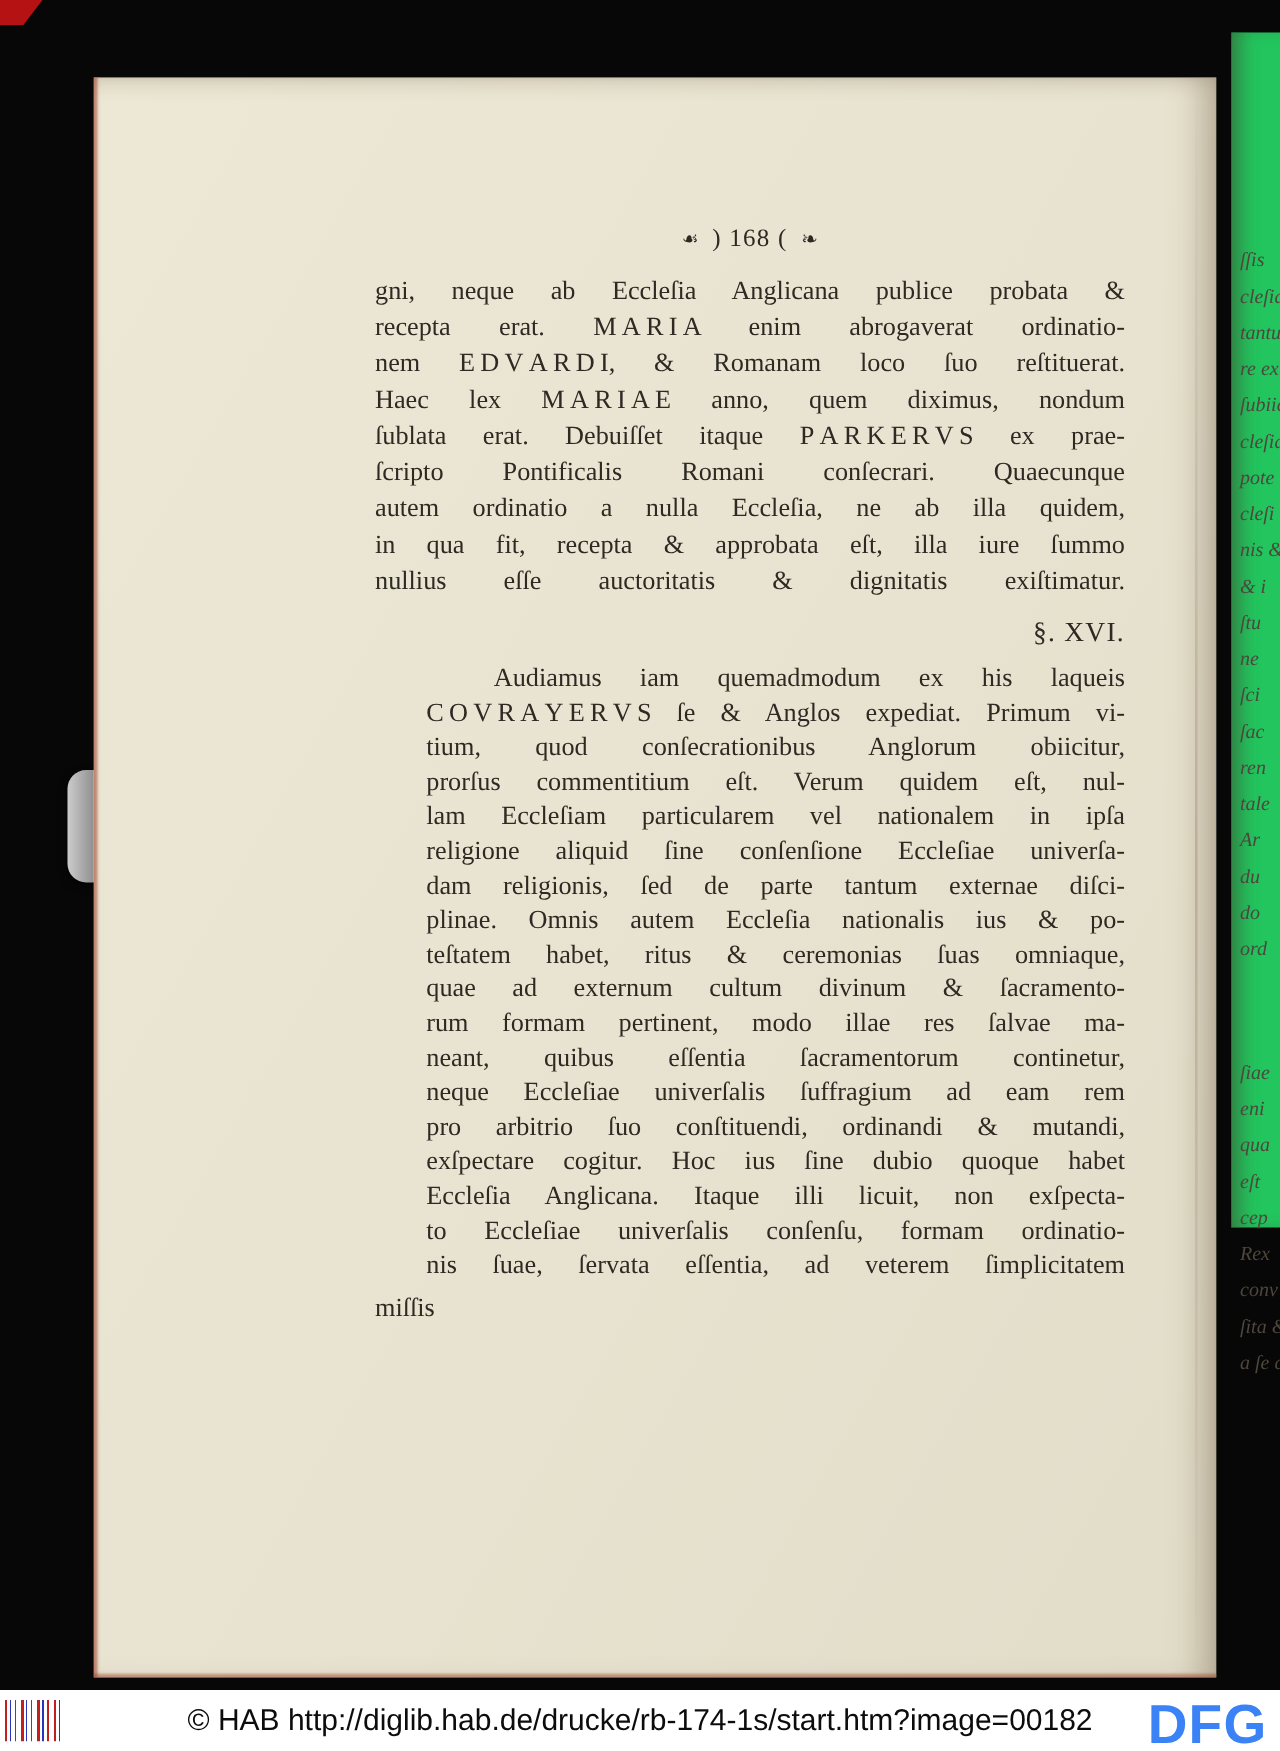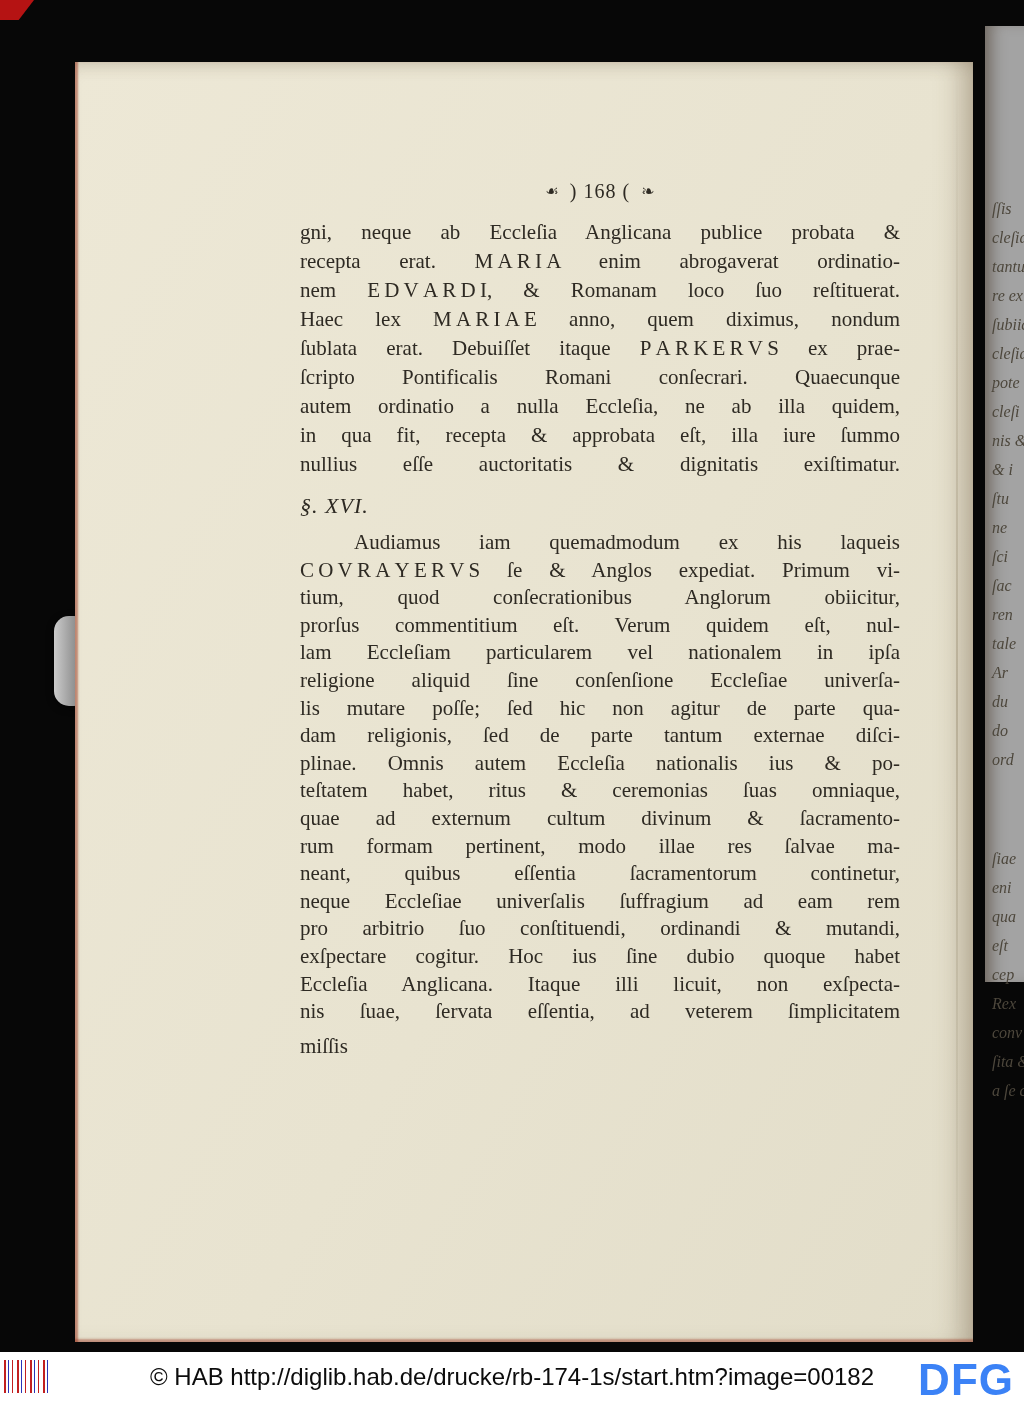--- a/index.html
+++ b/index.html
@@ -45,29 +45,29 @@
   }
   .page-header {
     display: flex; justify-content: center; align-items: center; gap: 10px;
     font-size: 20px; letter-spacing: 1px; margin-bottom: 15px;
   }
   .ornament { font-family: "DejaVu Sans", sans-serif; font-size: 15px; line-height: 1; }
   .ornament.flip { transform: scaleX(-1); }
 
   .line { text-align: justify; text-align-last: justify; min-height: 1em; }
   .para1 .line { line-height: 29px; }
-  .para2 .line { line-height: 27.6px; }
+  .para2 .line { line-height: 27.6px; margin-left: 41px; }
   .first-line { text-indent: 54px; }
 
-  .section-heading { text-align: left; font-size: 22px; margin: 14px 0 10px; letter-spacing: 1px; font-style: italic; }
+  .section-heading { text-align: right; font-size: 22px; margin: 14px 0 10px; letter-spacing: 1px; }
   .catchword { text-align: left; padding-right: 6px; line-height: 27.6px; margin-top: 7px; }
 
   .page-sliver {
     position: absolute; left: 985px; top: 26px; width: 39px; height: 956px;
-    background: #a3a3a3;
+    background: #22c55e;
     box-shadow: inset 13px 0 15px -7px rgba(70,55,40,.55);
   }
   .frag-group { position: absolute; left: 7px; color: #4d473c; font-size: 16px; font-style: italic; }
   .frag { line-height: 29px; white-space: nowrap; }
   .g1 { top: 168px; }
   .g2 { top: 818px; }
 
   .footer { position: absolute; left: 0; bottom: 0; width: 1024px; height: 49px; background: #ffffff; }
   .barcode {
     position: absolute; left: 4px; top: 8px; width: 46px; height: 33px;
@@ -119,31 +119,31 @@
       <div class="section-heading">§. XVI.</div>
 
       <div class="para para2">
         <div class="line first-line">Audiamus iam quemadmodum ex his laqueis</div>
         <div>
             <div class="line">C O V R A Y E R V S ſe &amp; Anglos expediat. Primum vi-</div>
             <div class="line">tium, quod conſecrationibus Anglorum obiicitur,</div>
             <div class="line">prorſus commentitium eſt. Verum quidem eſt, nul-</div>
             <div class="line">lam Eccleſiam particularem vel nationalem in ipſa</div>
             <div class="line">religione aliquid ſine conſenſione Eccleſiae univerſa-</div>
-            <div class="line">lis mutare poſſe; ſed hic non agitur de parte qua-</div>
             <div class="line">dam religionis, ſed de parte tantum externae diſci-</div>
             <div class="line">plinae. Omnis autem Eccleſia nationalis ius &amp; po-</div>
             <div class="line">teſtatem habet, ritus &amp; ceremonias ſuas omniaque,</div>
             <div class="line">quae ad externum cultum divinum &amp; ſacramento-</div>
             <div class="line">rum formam pertinent, modo illae res ſalvae ma-</div>
             <div class="line">neant, quibus eſſentia ſacramentorum continetur,</div>
             <div class="line">neque Eccleſiae univerſalis ſuffragium ad eam rem</div>
             <div class="line">pro arbitrio ſuo conſtituendi, ordinandi &amp; mutandi,</div>
             <div class="line">exſpectare cogitur. Hoc ius ſine dubio quoque habet</div>
             <div class="line">Eccleſia Anglicana. Itaque illi licuit, non exſpecta-</div>
+            <div class="line">to Eccleſiae univerſalis conſenſu, formam ordinatio-</div>
             <div class="line">nis ſuae, ſervata eſſentia, ad veterem ſimplicitatem</div>
           </div>
       </div>
 
       <div class="catchword">miſſis</div>
 
     </div>
   </div>
 
   <div class="page-sliver">

